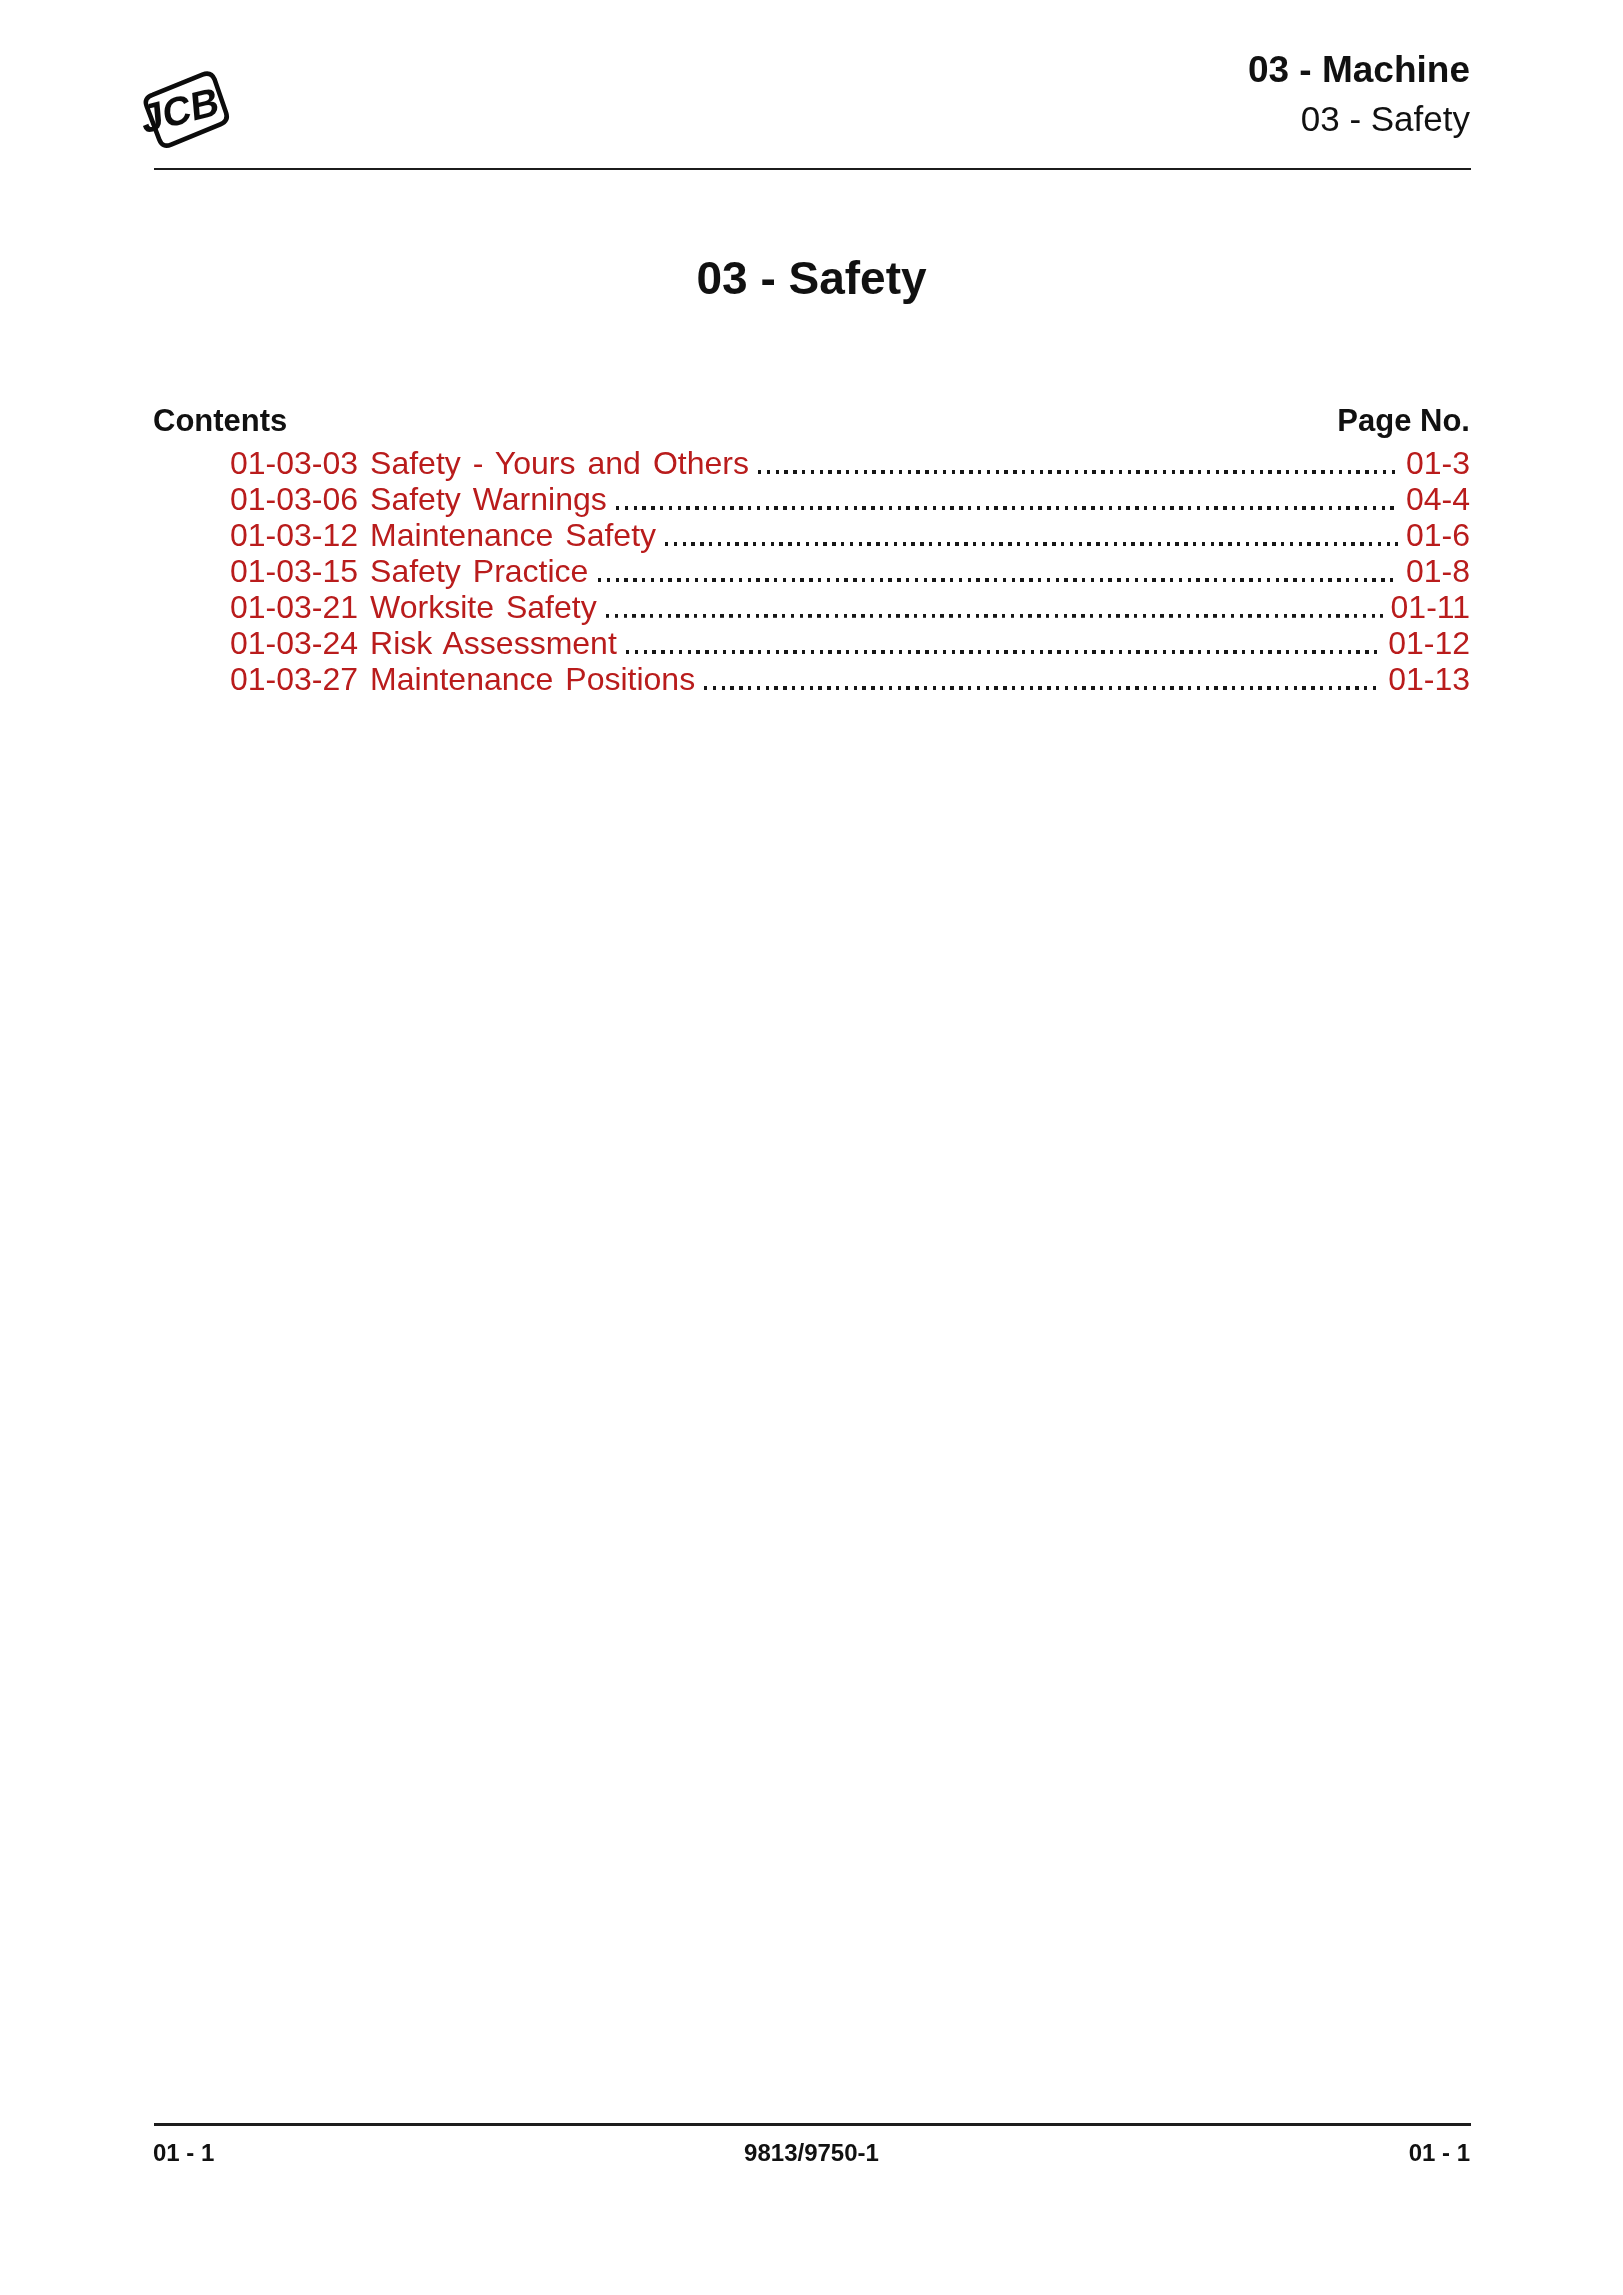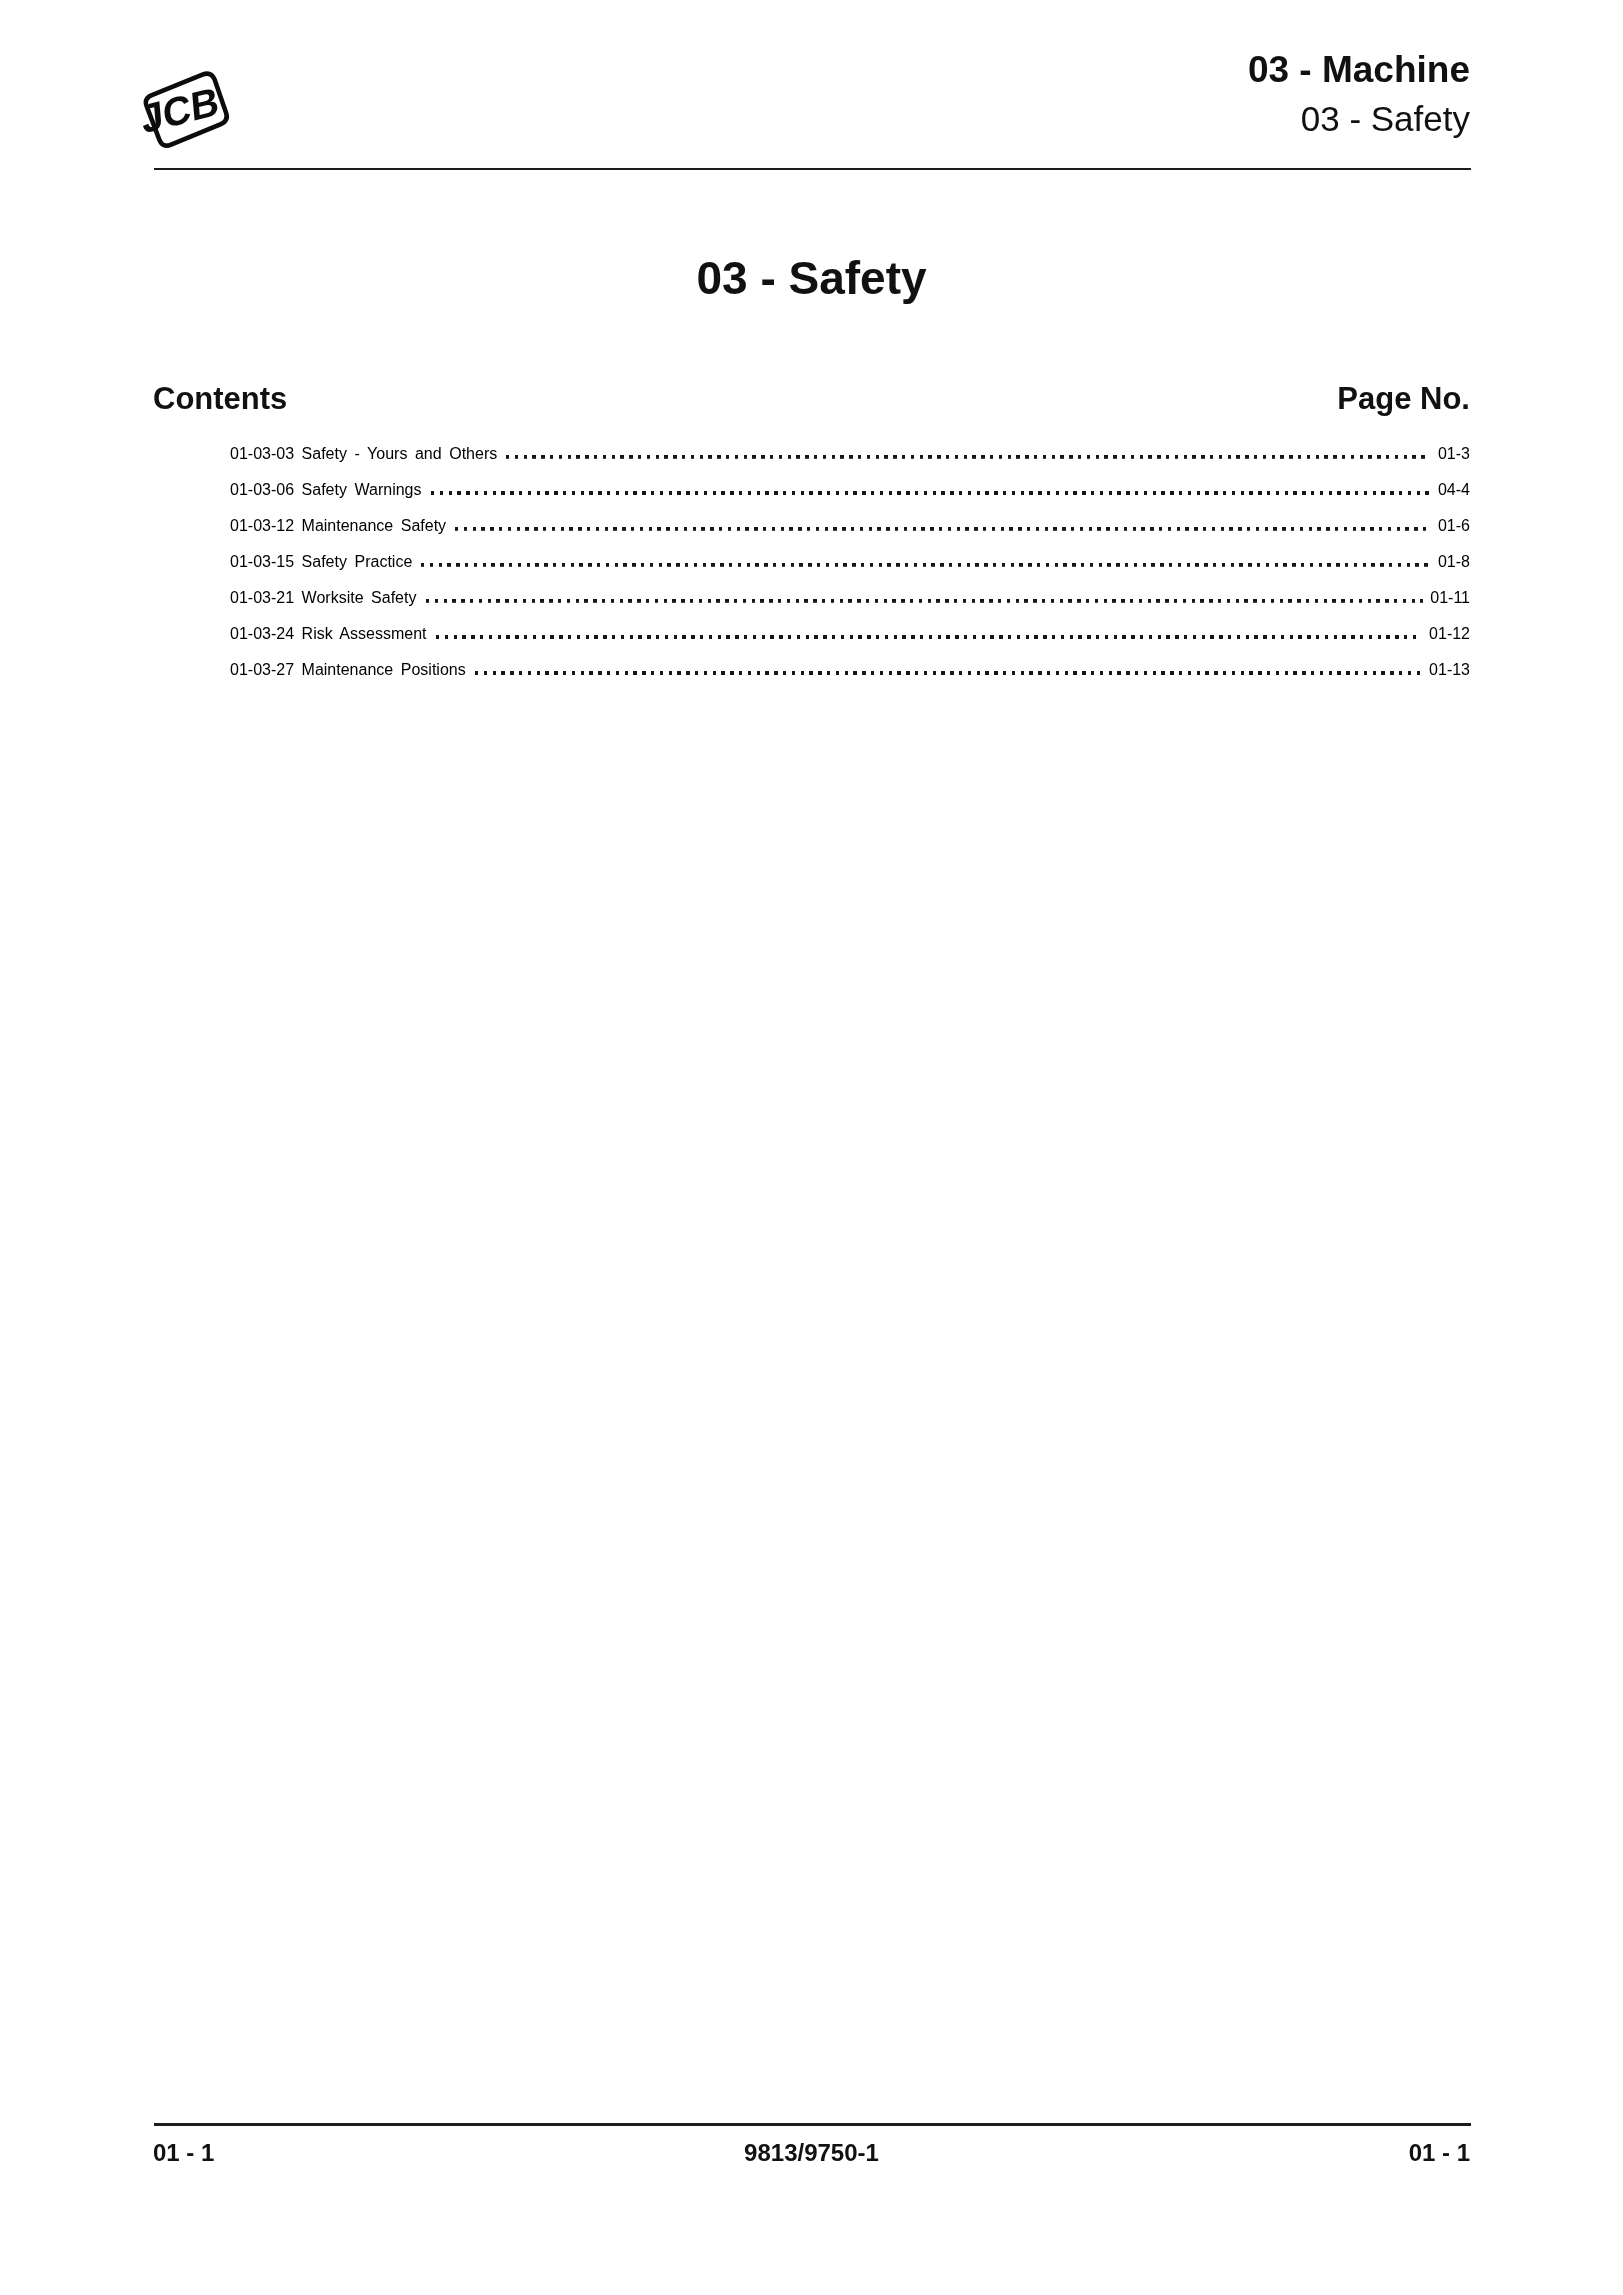--- a/index.html
+++ b/index.html
@@ -47,42 +47,42 @@
     left: 0;
     width: 100%;
     text-align: center;
     font-size: 46px;
     font-weight: bold;
   }
 
   
   .contents-row {
     position: absolute;
-    top: 381px;
+    top: 403px;
     left: 153px;
     right: 153px;
     display: flex;
     justify-content: space-between;
     font-size: 31px;
     font-weight: bold;
   }
 
   
   .toc {
     position: absolute;
     top: 445px;
     left: 230px;
     right: 153px;
   }
   .toc-row {
     display: flex;
     align-items: baseline;
     height: 36px;
-    font-size: 16px;
-    color: #000000;
+    font-size: 32px;
+    color: #b91c1c;
     word-spacing: 3.1px;
   }
   .toc-label { white-space: nowrap; }
   .toc-leader {
     flex: 1 1 auto;
     height: 3.8px;
     margin: 0 7.7px 0 9.2px;
     background-image: repeating-linear-gradient(90deg, #161616 0px, #161616 3.4px, transparent 3.4px, transparent 8.8px);
     background-position: left bottom;
   }

